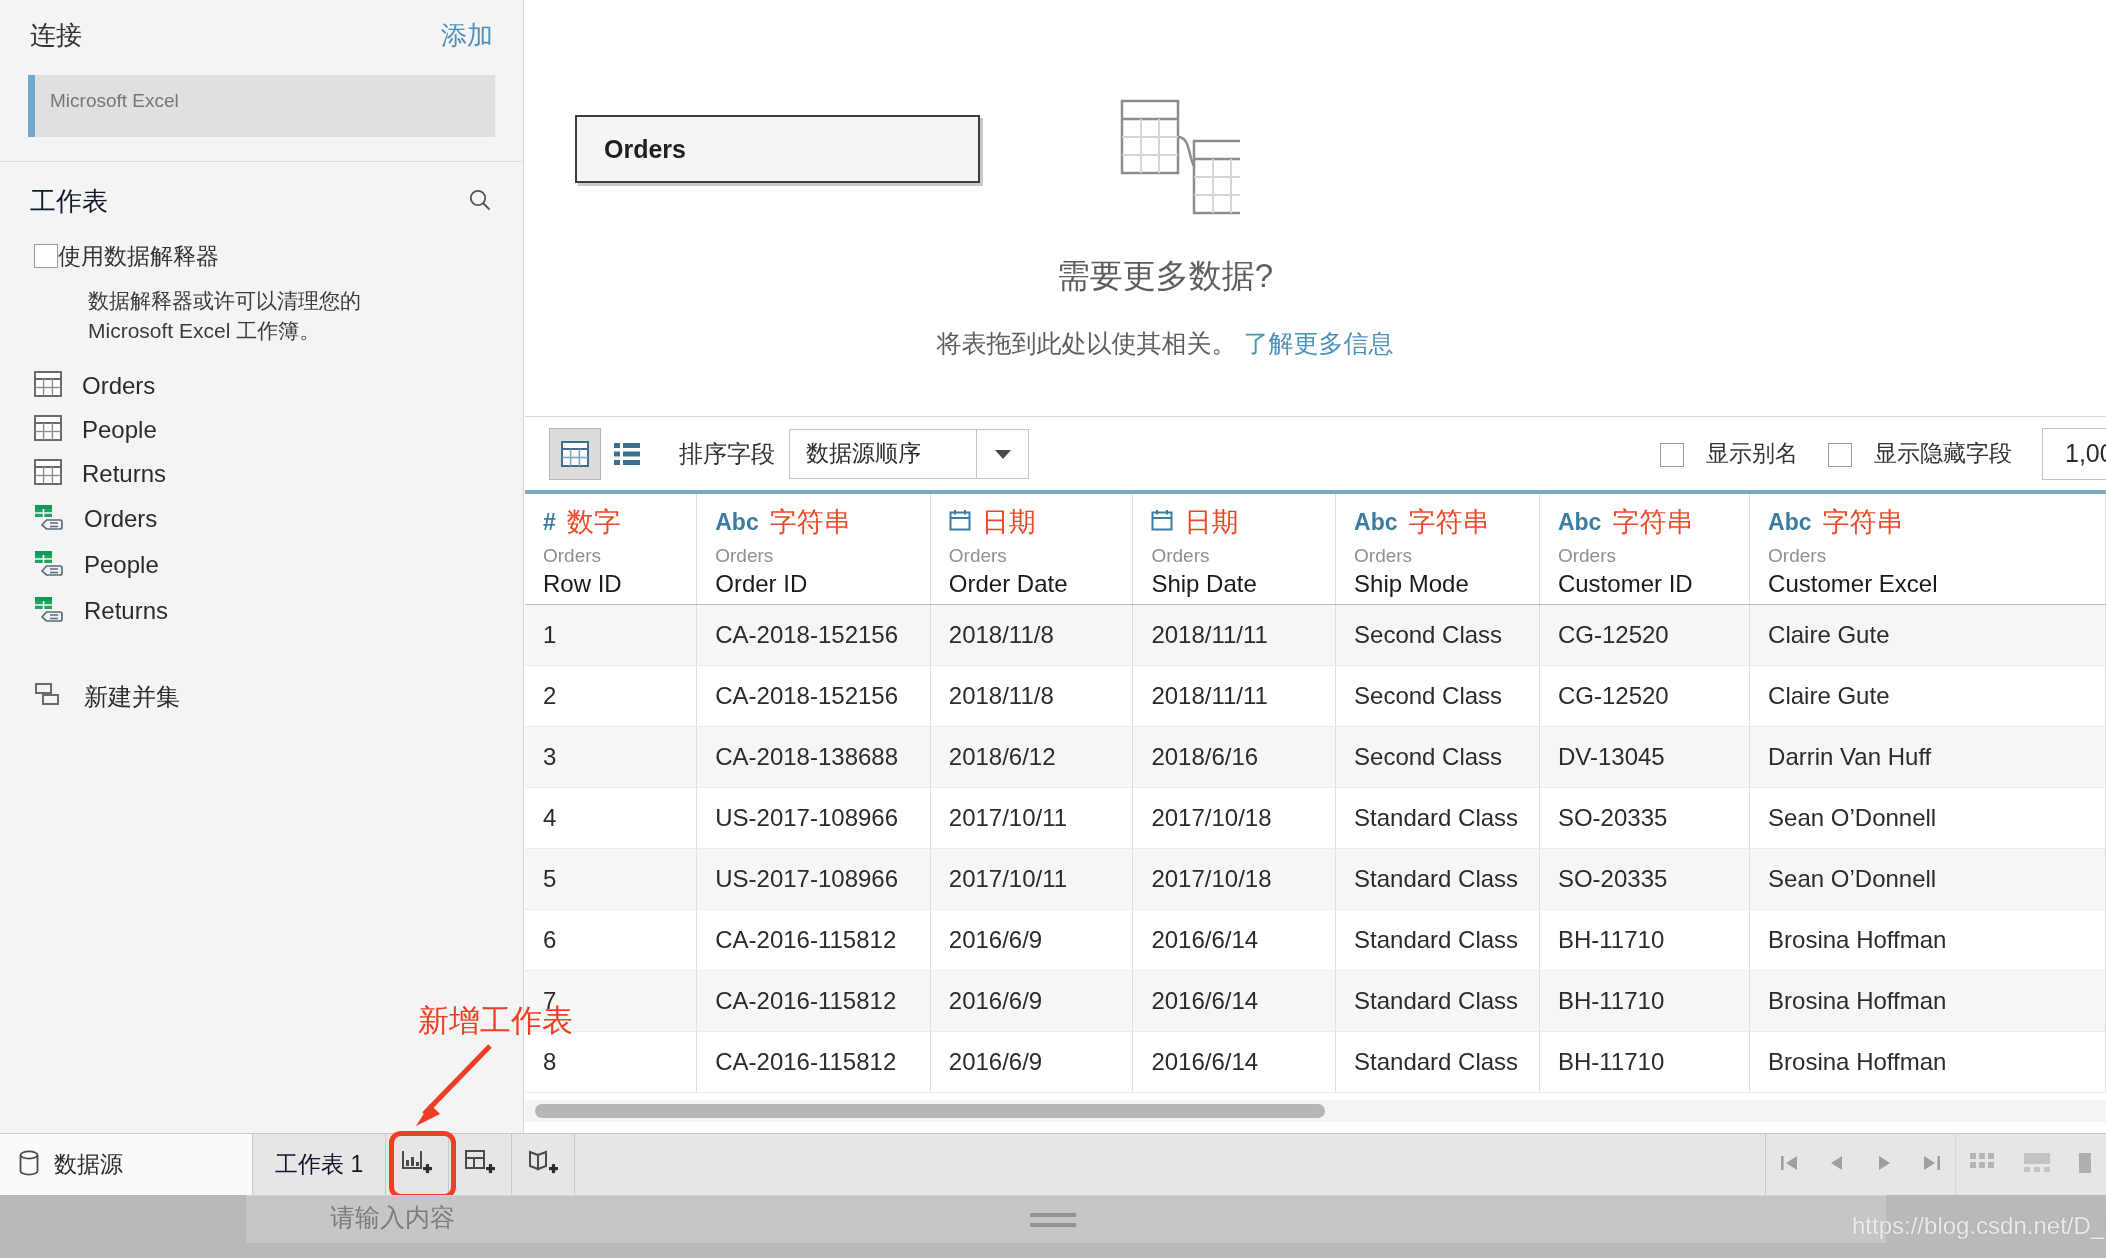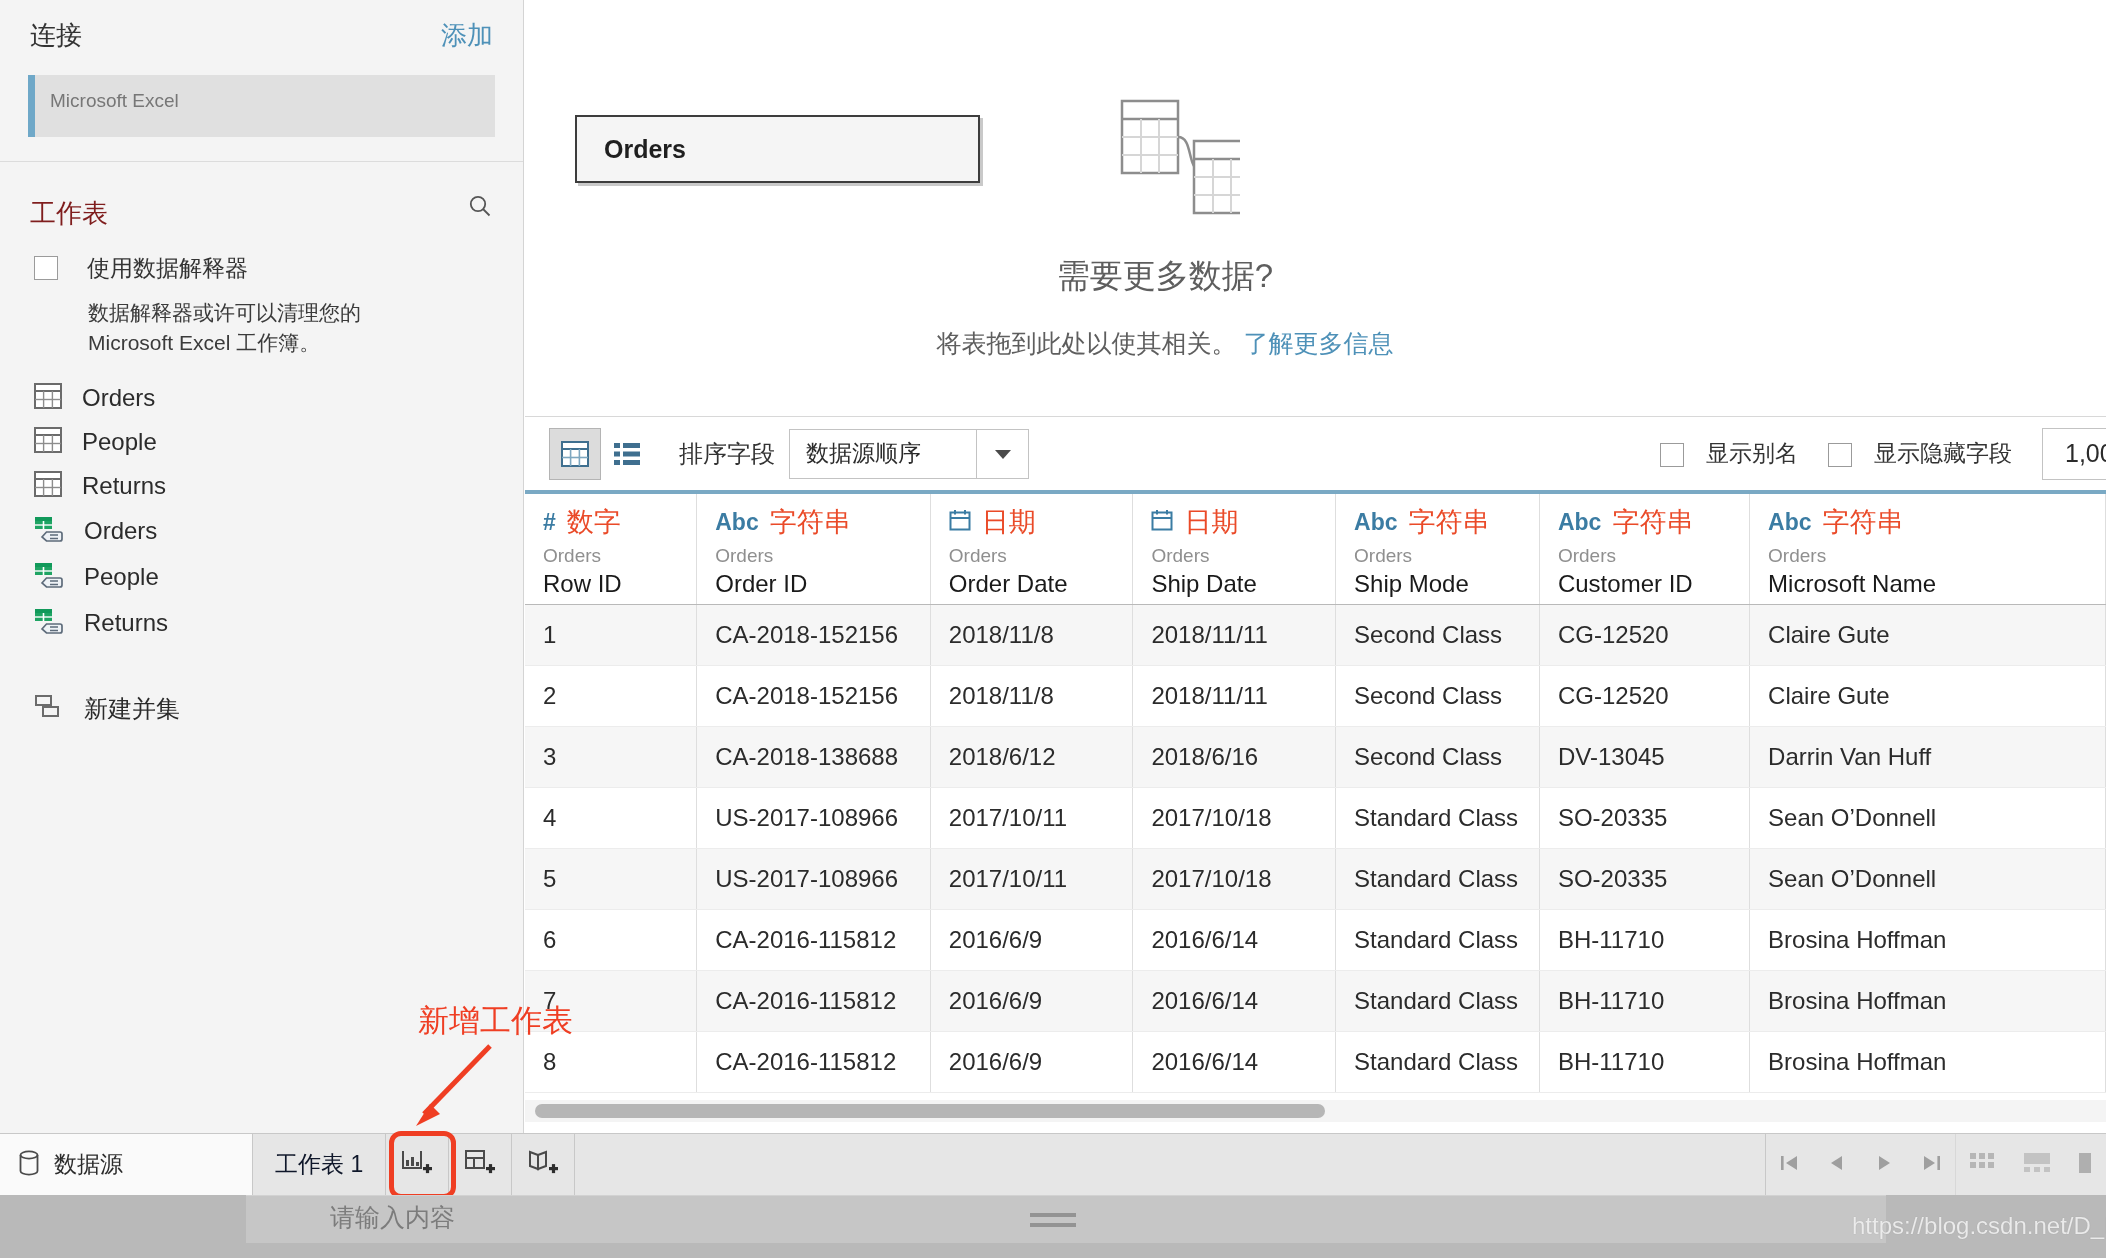--- a/index.html
+++ b/index.html
@@ -39,24 +39,24 @@
   }
   .conn-name { font-size: 25px; color: #333; line-height: 1.18; }
   .conn-sub { font-size: 19px; color: #777; margin-top: 3px; }
 
   .sb-divider { height: 1px; background: #dcdcdc; margin-top: 24px; }
 
   .ws-header {
     display: flex; align-items: center; justify-content: space-between;
     padding: 22px 30px 14px 30px;
   }
-  .ws-title { font-size: 26px; color: #7f1d1d; margin-top: 12px; }
+  .ws-title { font-size: 26px; color: #0f172a; }
 
   .interp-row {
-    display: flex; align-items: flex-start; gap: 29px;
+    display: flex; align-items: flex-start; gap: 0;
     padding: 8px 30px 0 34px;
   }
   .cbox {
     width: 24px; height: 24px; flex: 0 0 24px;
     border: 1px solid #9b9b9b; background: #fff; margin-top: 3px;
   }
   .interp-label { font-size: 23px; color: #333; }
   .interp-note {
     font-size: 21px; color: #3b3b3b; line-height: 1.42;
     padding: 14px 30px 0 88px; max-width: 430px;
@@ -587,21 +587,21 @@
             <div class="th-src">Orders</div>
             <div class="th-name">Customer ID</div>
           </th>
 
           <th>
             <div class="th-type">
               <span class="th-type-icon">Abc</span>
               <span class="th-type-zh">字符串</span>
             </div>
             <div class="th-src">Orders</div>
-            <div class="th-name">Microsoft Name</div>
+            <div class="th-name">Customer Excel</div>
           </th>
 
         </tr>
       </thead>
       <tbody>
 
         <tr class="odd">
           <td class="num">1</td>
           <td>CA-2018-152156</td>
           <td>2018/11/8</td>

